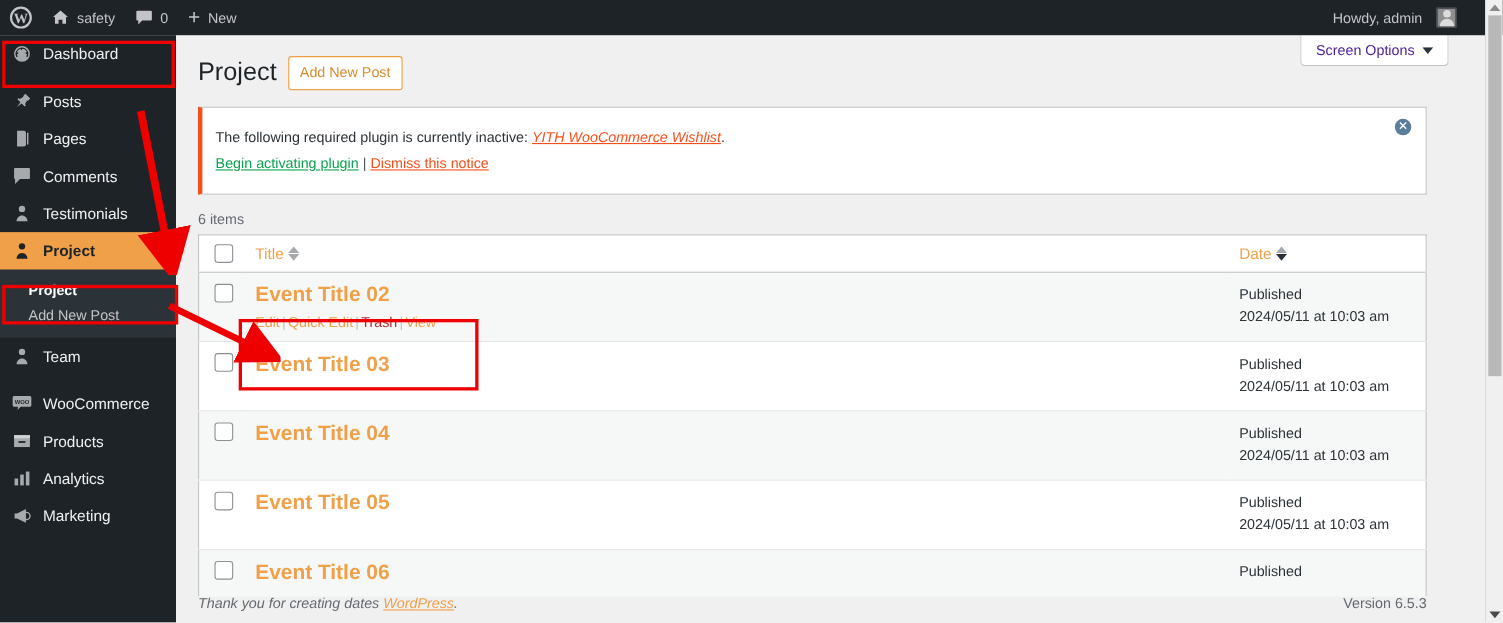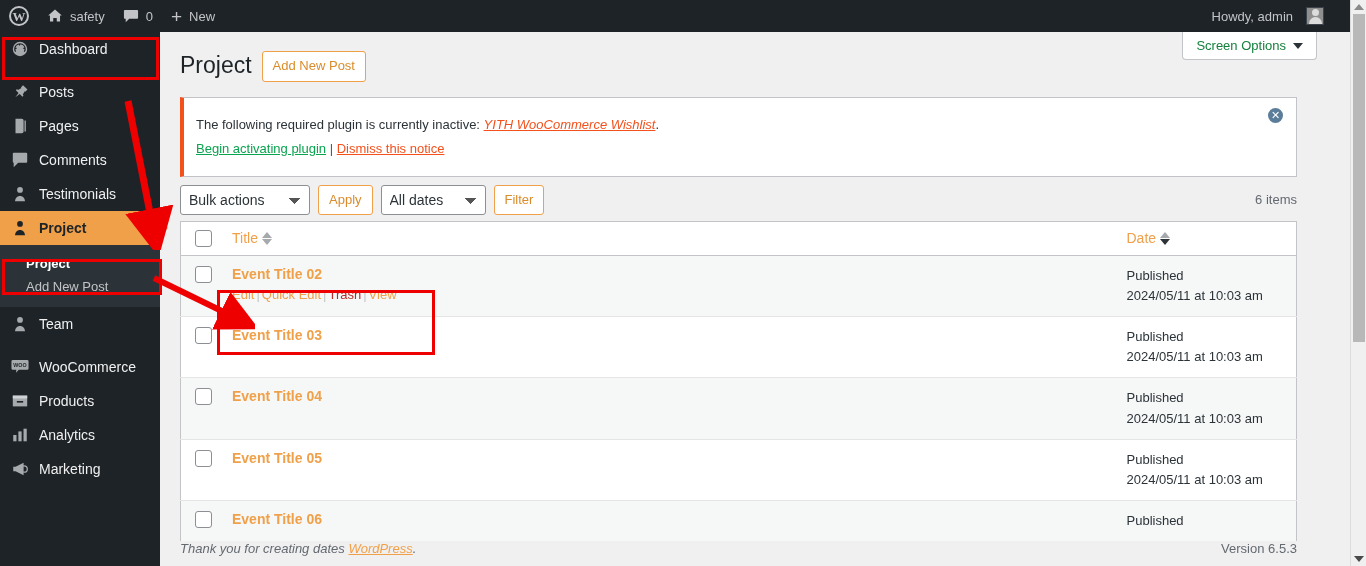--- a/index.html
+++ b/index.html
@@ -82,21 +82,21 @@
   #wpcontent {
     position: absolute; top: 32px; left: 160px;
     width: 1192px; height: 534px;
     background: #f0f0f1;
     padding: 0;
   }
   .screen-meta {
     position: absolute; right: 35px; top: 0;
     background: #fff; border: 1px solid #c3c4c7; border-top: none;
     border-radius: 0 0 4px 4px;
-    padding: 6px 13px; font-size: 13px; color: #15803d;
+    padding: 6px 13px; font-size: 13px; color: #4c1d95;
     display:flex; align-items:center; gap:7px;
   }
   .wrap { padding: 10px 55px 0 20px; }
   .pagetitle-row { display:flex; align-items:center; gap: 10px; padding-top: 9px;}
   h1.pagetitle { font-size: 23px; font-weight: 400; color: #1d2327; line-height: 1.3; }
   .page-title-action {
     border: 1px solid #f0a049; color: #d98c2b; background: #fff;
     border-radius: 3px; font-size: 13px; padding: 4px 10px;
     line-height: 1.6;
   }
@@ -173,21 +173,21 @@
   .sortlink { color:#f0a049; display:inline-flex; align-items:center; gap:4px; }
   .sorticons { display:inline-flex; flex-direction:column; gap:1px; line-height:0;}
   .tri-up { width:0;height:0;border-left:5px solid transparent;border-right:5px solid transparent;border-bottom:6px solid #a7aaad;}
   .tri-dn { width:0;height:0;border-left:5px solid transparent;border-right:5px solid transparent;border-top:6px solid #a7aaad;}
   .tri-dn.dark { border-top-color:#2c3338; }
   table.wp-list-table tbody td {
     padding: 10px 10px; vertical-align: top;
     border-top: 1px solid #e5e5e5;
   }
   tbody tr.alt td { background: #f6f7f7; }
-  .row-title { color: #f0a049; font-weight: 700; font-size: 14px; display:inline-block; }
+  .row-title { color: #f0a049; font-weight: 700; font-size: 19px; display:inline-block; }
   .row-actions { font-size: 13px; color: #646970; margin-top: 5px; visibility: hidden;}
   tr.hovered .row-actions { visibility: visible; }
   .row-actions a { color: #f0a049; }
   .row-actions a.trash { color: #b32d2e; }
   .row-actions .sep { color:#c3c4c7; padding: 0 2px; }
   .date-cell { color:#2c3338; font-size: 13px; line-height: 1.55; }
   .date-cell .st { display:block; }
 
   .cbox {
     width: 17px; height: 17px; border: 1px solid #8c8f94;
@@ -421,30 +421,20 @@
       </p>
       <p>
         <a class="lnk-begin">Begin activating plugin</a>
         <span class="sep">|</span>
         <a class="lnk-dismiss">Dismiss this notice</a>
       </p>
     </div>
 
 
     <div class="tablenav">
-      <div class="actions">
-        <select class="sel bulk">
-          <option>Bulk actions</option>
-        </select>
-        <button class="btn-sec">Apply</button>
-        <select class="sel dates">
-          <option>All dates</option>
-        </select>
-        <button class="btn-sec">Filter</button>
-      </div>
       <div class="displaying-num">6 items</div>
     </div>
 
     <table class="wp-list-table">
       <thead>
         <tr>
           <th class="cb">
             <span class="cbox"></span>
           </th>
           <th>

